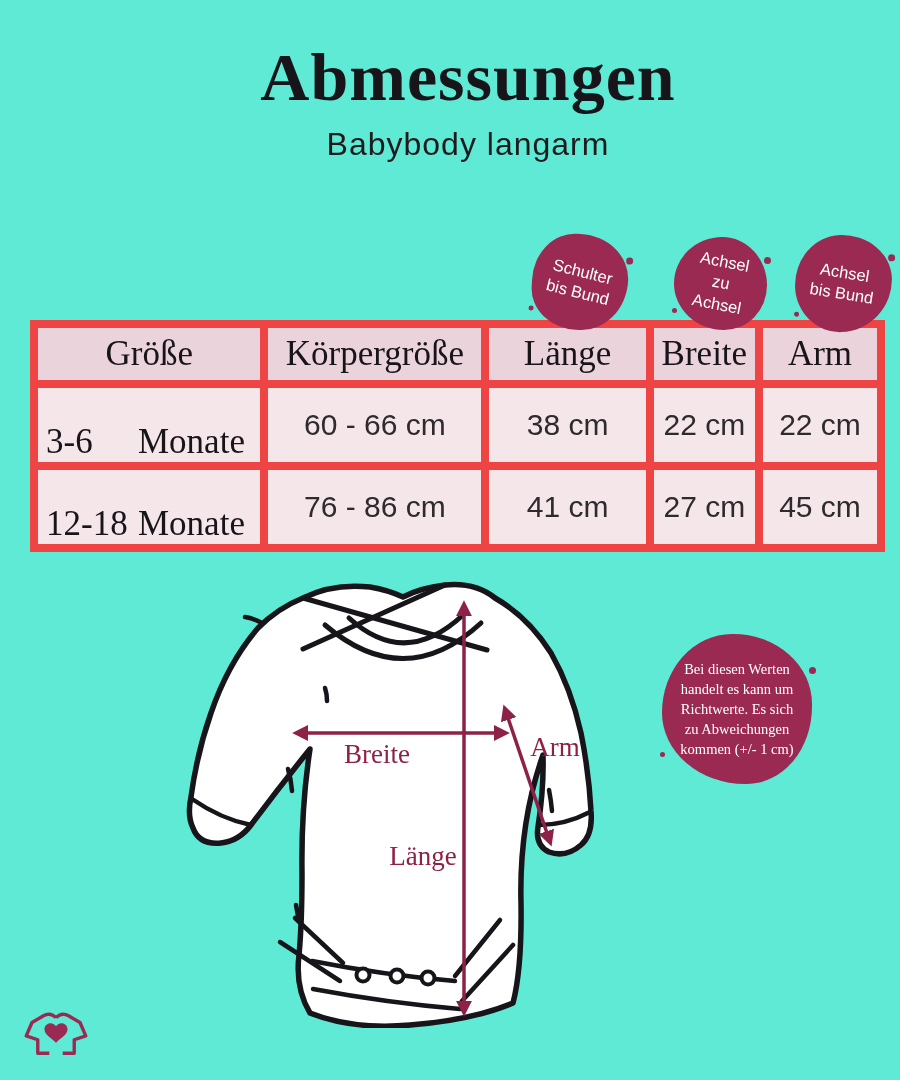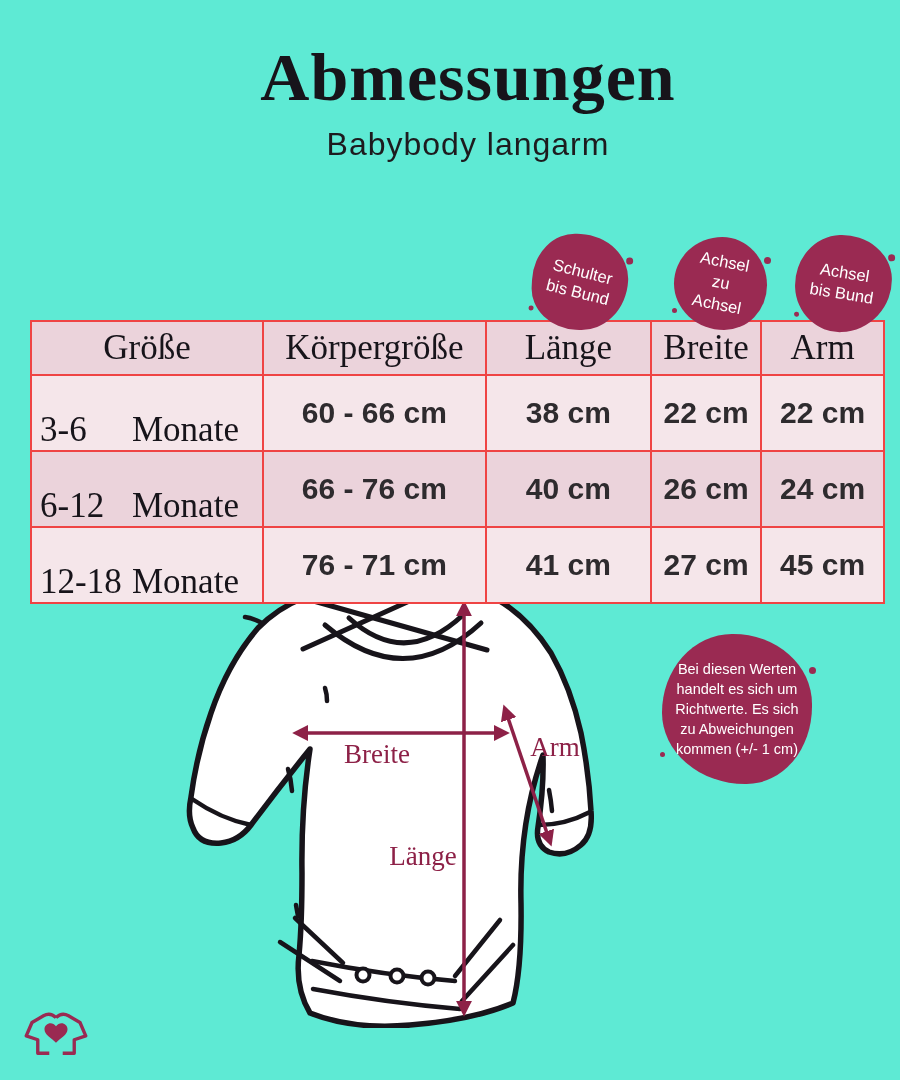--- a/index.html
+++ b/index.html
@@ -25,34 +25,34 @@
            border-radius:46% 54% 50% 50%/52% 48% 56% 44%;transform:rotate(3deg);}
   .stamp-2{left:674px;top:237px;width:93px;height:93px;
            border-radius:52% 48% 46% 54%/50% 52% 48% 50%;}
   .stamp-3{left:795px;top:235px;width:97px;height:97px;
            border-radius:48% 52% 54% 46%/52% 46% 54% 48%;transform:rotate(-2deg);}
   .stamp-text{font-size:16.5px;line-height:1.3;transform:rotate(11deg);}
 
   
   .note-stamp{left:662px;top:634px;width:150px;height:150px;
               border-radius:47% 53% 44% 56%/53% 47% 52% 48%;}
-  .note-text{font-size:14.5px;line-height:1.38;transform:none;}
+  .note-text{font-size:14.5px;line-height:1.38;transform:none;font-family:Liberation Serif, serif;}
 
   
   .size-table{position:absolute;left:30px;top:320px;width:855px;z-index:2;
               border-collapse:collapse;table-layout:fixed;}
-  .size-table th,.size-table td{border:2px solid #ef4444;padding:0;}
+  .size-table th,.size-table td{border:8px solid #ef4444;padding:0;}
   .size-table th{height:52px;background:#EBD3DB;font-weight:normal;
                  font-size:35px;color:#17141A;}
   .size-table td{height:44px;text-align:center;}
   .row-light td{background:#F5E6EA;}
   .row-dark td{background:#EBD3DB;}
   .cell-size{text-align:left !important;font-size:35px;color:#17141A;padding-left:8px !important;}
   .cell-size .range{display:inline-block;min-width:92px;margin-top:34px;}
-  .cell-val{font-family:"Liberation Sans",sans-serif;font-weight:700;
+  .cell-val{font-family:"Liberation Sans",sans-serif;font-weight:400;
             font-size:30px;color:#2E2B2E;}
 
   
   .figure{position:absolute;left:183px;top:573px;width:430px;height:455px;}
   .logo{position:absolute;left:24px;top:1010px;width:64px;height:48px;}
 </style>
 </head>
 <body>
 
 <div class="canvas">
@@ -96,30 +96,23 @@
       <th>Breite</th>
       <th>Arm</th>
     </tr>
     <tr class="row-light">
       <td class="cell-size"><span class="range">3-6</span><span>Monate</span></td>
       <td class="cell-val">60 - 66 cm</td>
       <td class="cell-val">38 cm</td>
       <td class="cell-val">22 cm</td>
       <td class="cell-val">22 cm</td>
     </tr>
-    <tr class="row-dark">
-      <td class="cell-size"><span class="range">6-12</span><span>Monate</span></td>
-      <td class="cell-val">66 - 76 cm</td>
-      <td class="cell-val">40 cm</td>
-      <td class="cell-val">26 cm</td>
-      <td class="cell-val">24 cm</td>
-    </tr>
     <tr class="row-light">
       <td class="cell-size"><span class="range">12-18</span><span>Monate</span></td>
-      <td class="cell-val">76 - 71 cm</td>
+      <td class="cell-val">76 - 86 cm</td>
       <td class="cell-val">41 cm</td>
       <td class="cell-val">27 cm</td>
       <td class="cell-val">45 cm</td>
     </tr>
   </tbody>
     </table>
 
   <svg class="figure" viewBox="0 0 430 455">
     <defs>
       <marker id="arr" viewBox="0 0 10 10" refX="7" refY="5" markerWidth="4.6" markerHeight="4.6" orient="auto-start-reverse">
@@ -174,21 +167,21 @@
     <g font-family="Liberation Serif, serif" font-size="27" fill="#8D2147" text-anchor="middle">
       <text x="194" y="190">Breite</text>
       <text x="240" y="292">Länge</text>
       <text x="372" y="183">Arm</text>
     </g>
   </svg>
 
   <div class="stamp note-stamp">
     <div class="stamp-text note-text">
       <div>Bei diesen Werten</div>
-      <div>handelt es sich um</div>
+      <div>handelt es kann um</div>
       <div>Richtwerte. Es sich</div>
       <div>zu Abweichungen</div>
       <div>kommen (+/- 1 cm)</div>
     </div>
   </div>
 
   <svg class="logo" viewBox="0 0 66 50">
     <g fill="none" stroke="#9A2A52" stroke-width="3.5" stroke-linejoin="round">
       <path d="M33,8 Q27,2 20,6 L8,13 L2,27 L14,31 L14,45 L26,45"></path>
       <path d="M33,8 Q39,2 46,6 L58,13 L64,27 L52,31 L52,45 L40,45"></path>

